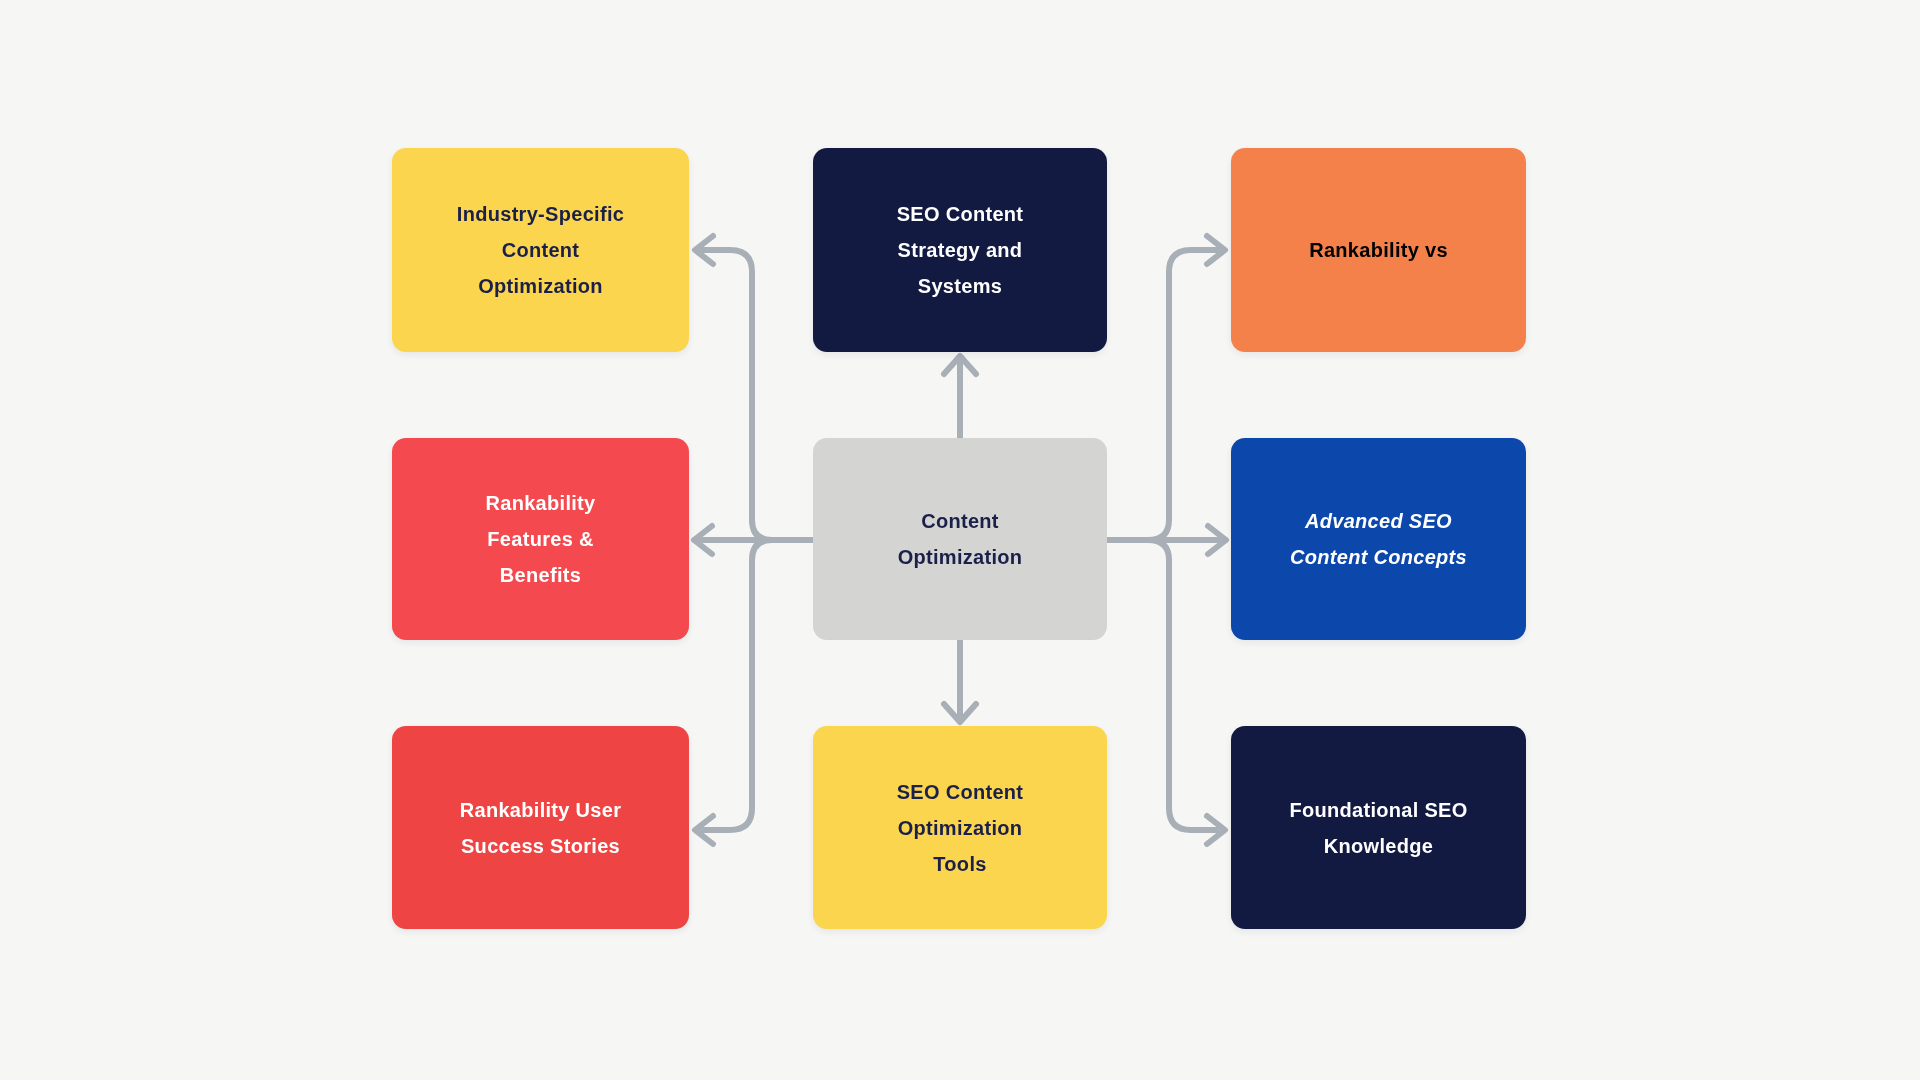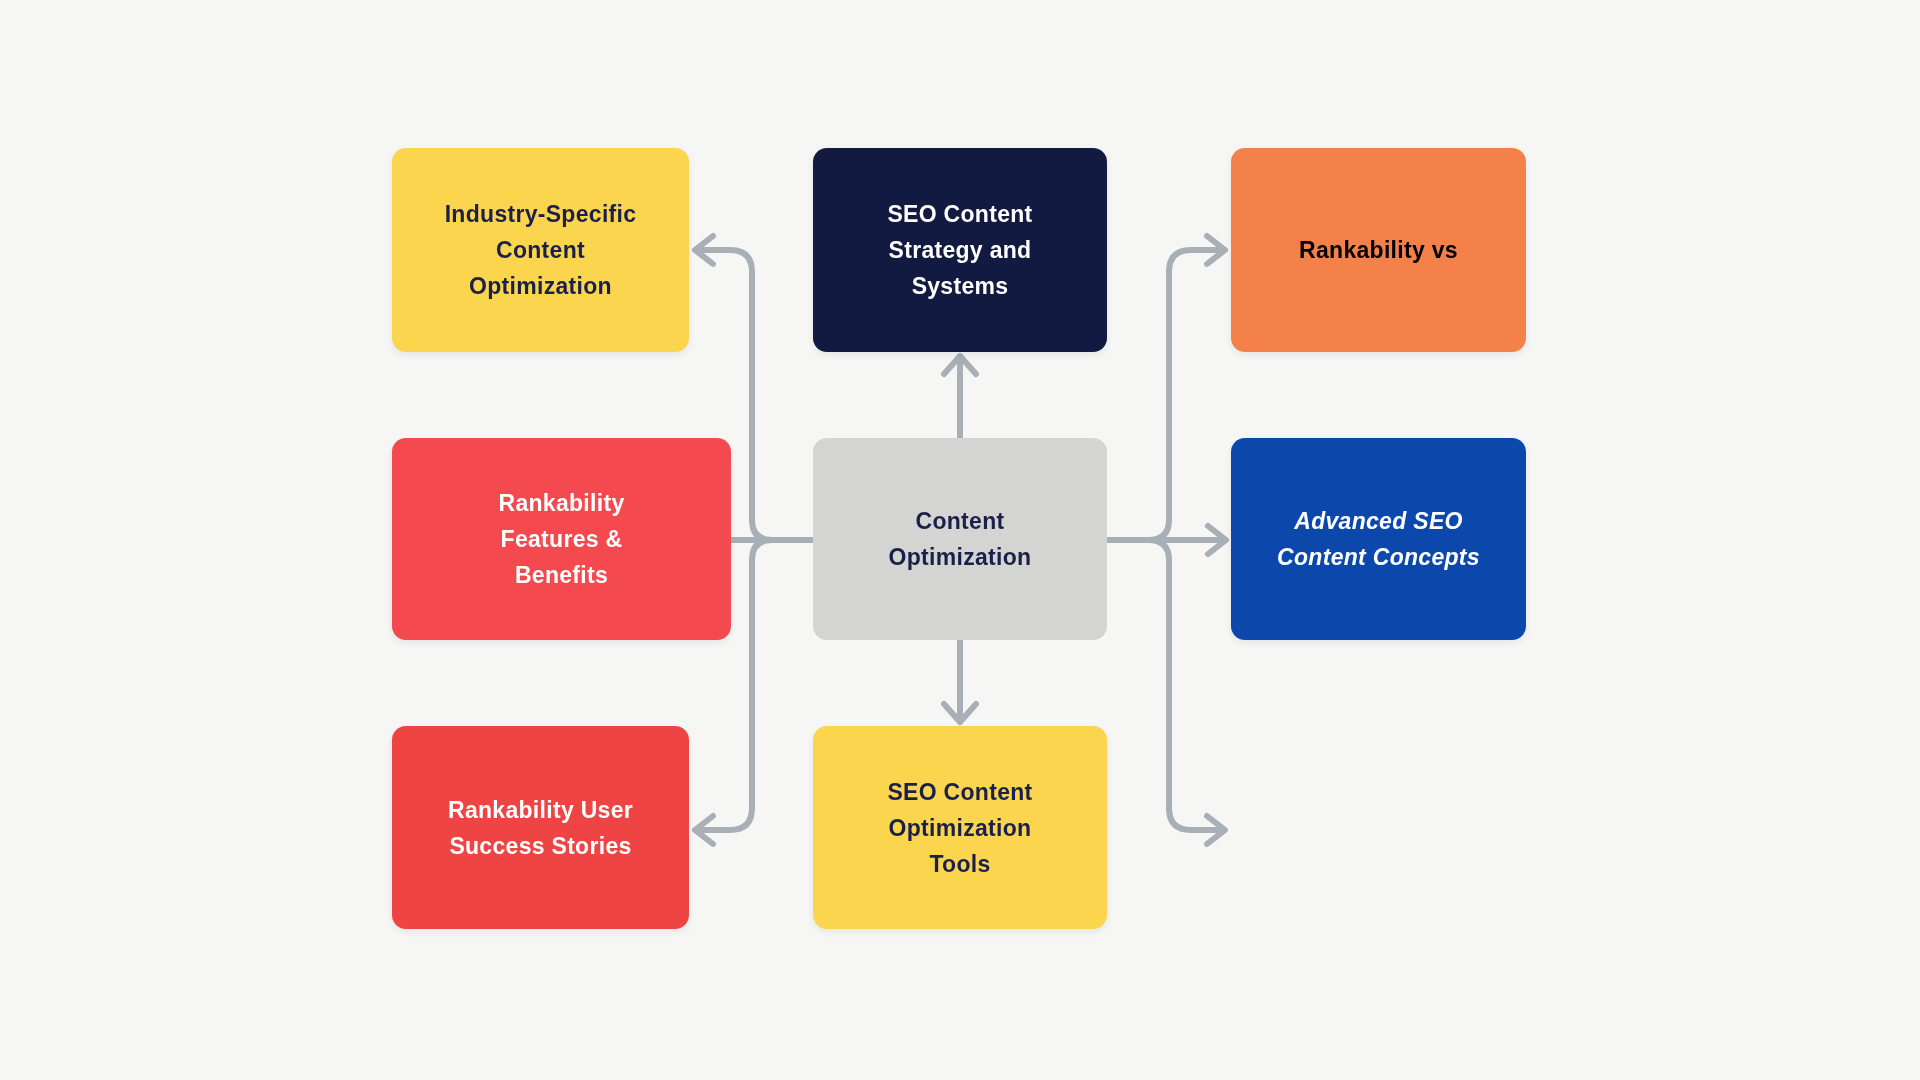--- a/index.html
+++ b/index.html
@@ -25,29 +25,29 @@
     display: flex;
     align-items: center;
     justify-content: center;
     text-align: center;
     padding: 10px;
     box-shadow: 0 3px 7px rgba(20, 25, 60, 0.07);
   }
   .node-label {
     white-space: pre-line;
     font-weight: 700;
-    font-size: 23px;
+    font-size: 20px;
     line-height: 36px;
     letter-spacing: 0.3px;
   }
   
   .pos-top-left      { left: 392px;  top: 148px; width: 297px; height: 204px; }
   .pos-top-center    { left: 813px;  top: 148px; width: 294px; height: 204px; }
   .pos-top-right     { left: 1231px; top: 148px; width: 295px; height: 204px; }
-  .pos-middle-left   { left: 392px;  top: 438px; width: 339px; height: 202px; }
+  .pos-middle-left   { left: 392px;  top: 438px; width: 297px; height: 202px; }
   .pos-center        { left: 813px;  top: 438px; width: 294px; height: 202px; box-shadow: none; }
   .pos-middle-right  { left: 1231px; top: 438px; width: 295px; height: 202px; font-style: italic; }
   .pos-bottom-left   { left: 392px;  top: 726px; width: 297px; height: 203px; }
   .pos-bottom-center { left: 813px;  top: 726px; width: 294px; height: 203px; }
   .pos-bottom-right  { left: 1231px; top: 726px; width: 295px; height: 203px; }
 </style>
 </head>
 <body style="background: rgb(246, 246, 245);">
 
 <div class="canvas">
@@ -117,14 +117,18 @@
     <span class="node-label">Rankability User
 Success Stories</span>
   </div>
 
   <div class="node pos-bottom-center" style="background: rgb(251, 213, 78); color: rgb(26, 32, 73);">
     <span class="node-label">SEO Content
 Optimization
 Tools</span>
   </div>
 
+  <div class="node pos-bottom-right" style="background: rgb(18, 26, 66); color: rgb(255, 255, 255);">
+    <span class="node-label">Foundational SEO
+Knowledge</span>
+  </div>
 
 </div>
 
 </body></html>

